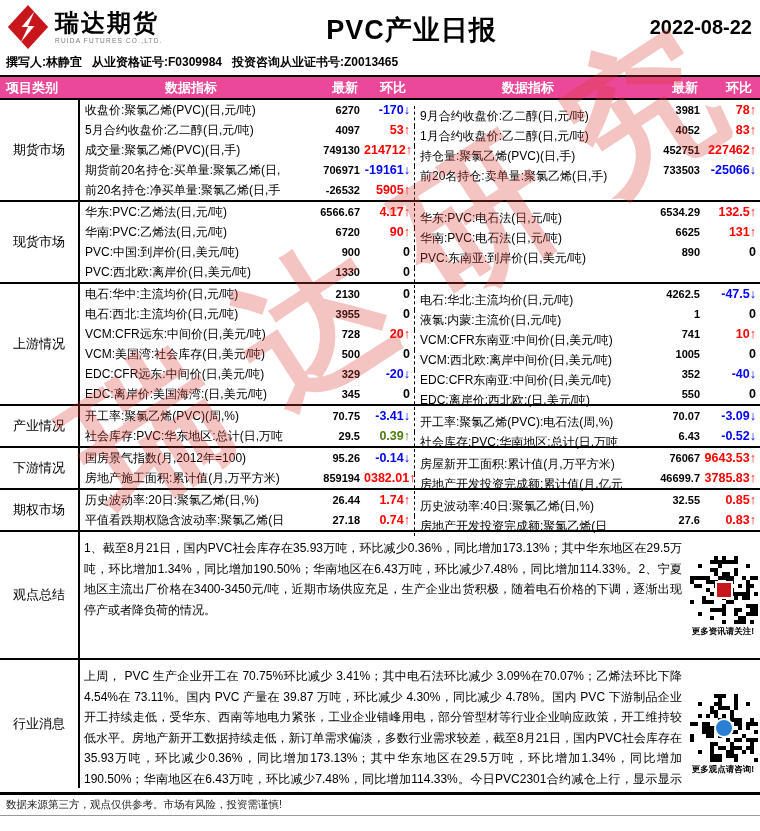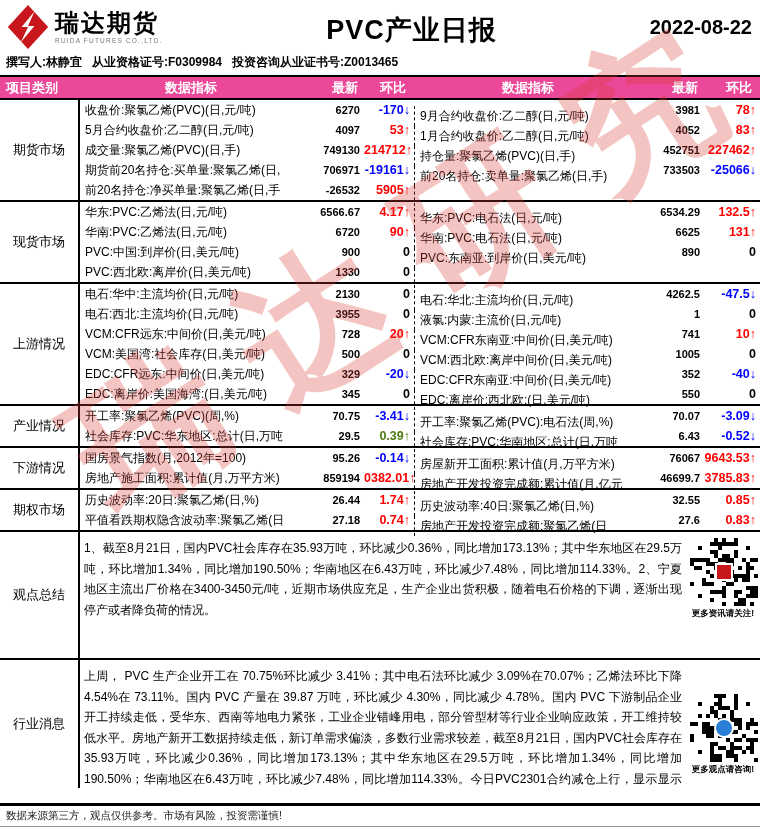--- a/index.html
+++ b/index.html
@@ -40,27 +40,27 @@
   .cell.rstart { border-left:1px dashed #000; height:100%; display:flex; align-items:center;margin-top:12px; }
 
   
   .bigrow { display:flex; border-top:2px solid #000; }
   .bigrow .content { flex:1; position:relative; padding:6px 78px 6px 4px; }
   .bigtext { font-size:12px; line-height:20.5px; text-align:justify; }
   .qrbox { position:absolute; right:4px; width:66px; text-align:center; }
   .qrbox .cap { font-size:8.5px; font-weight:bold; margin-top:2px; white-space:nowrap; }
   .summary-row { height:128px; }
   .news-row { height:130px; overflow:hidden; }
-  .summary-row .qrbox { top:6px; }
+  .summary-row .qrbox { top:24px; }
   .news-row .qrbox { top:34px; }
   .qr-svg { display:block; margin:0 auto; }
 
   
   .footer { border-top:3px solid #000; border-bottom:1px solid #999; padding:3px 0 3px 6px;
-            font-size:10.5px; color:#222; margin-top:15px; }
+            font-size:10.5px; color:#222; margin-top:4px; }
 
   
   .watermark { position:absolute; left:-60px; top:160px; width:950px; text-align:center;
                font-size:150px; font-weight:bold; color:rgba(214,60,50,0.30);
                transform:rotate(-33deg); transform-origin:center; letter-spacing:45px;
                pointer-events:none; z-index:5; white-space:nowrap; }
 </style>
 </head>
 <body>
 

